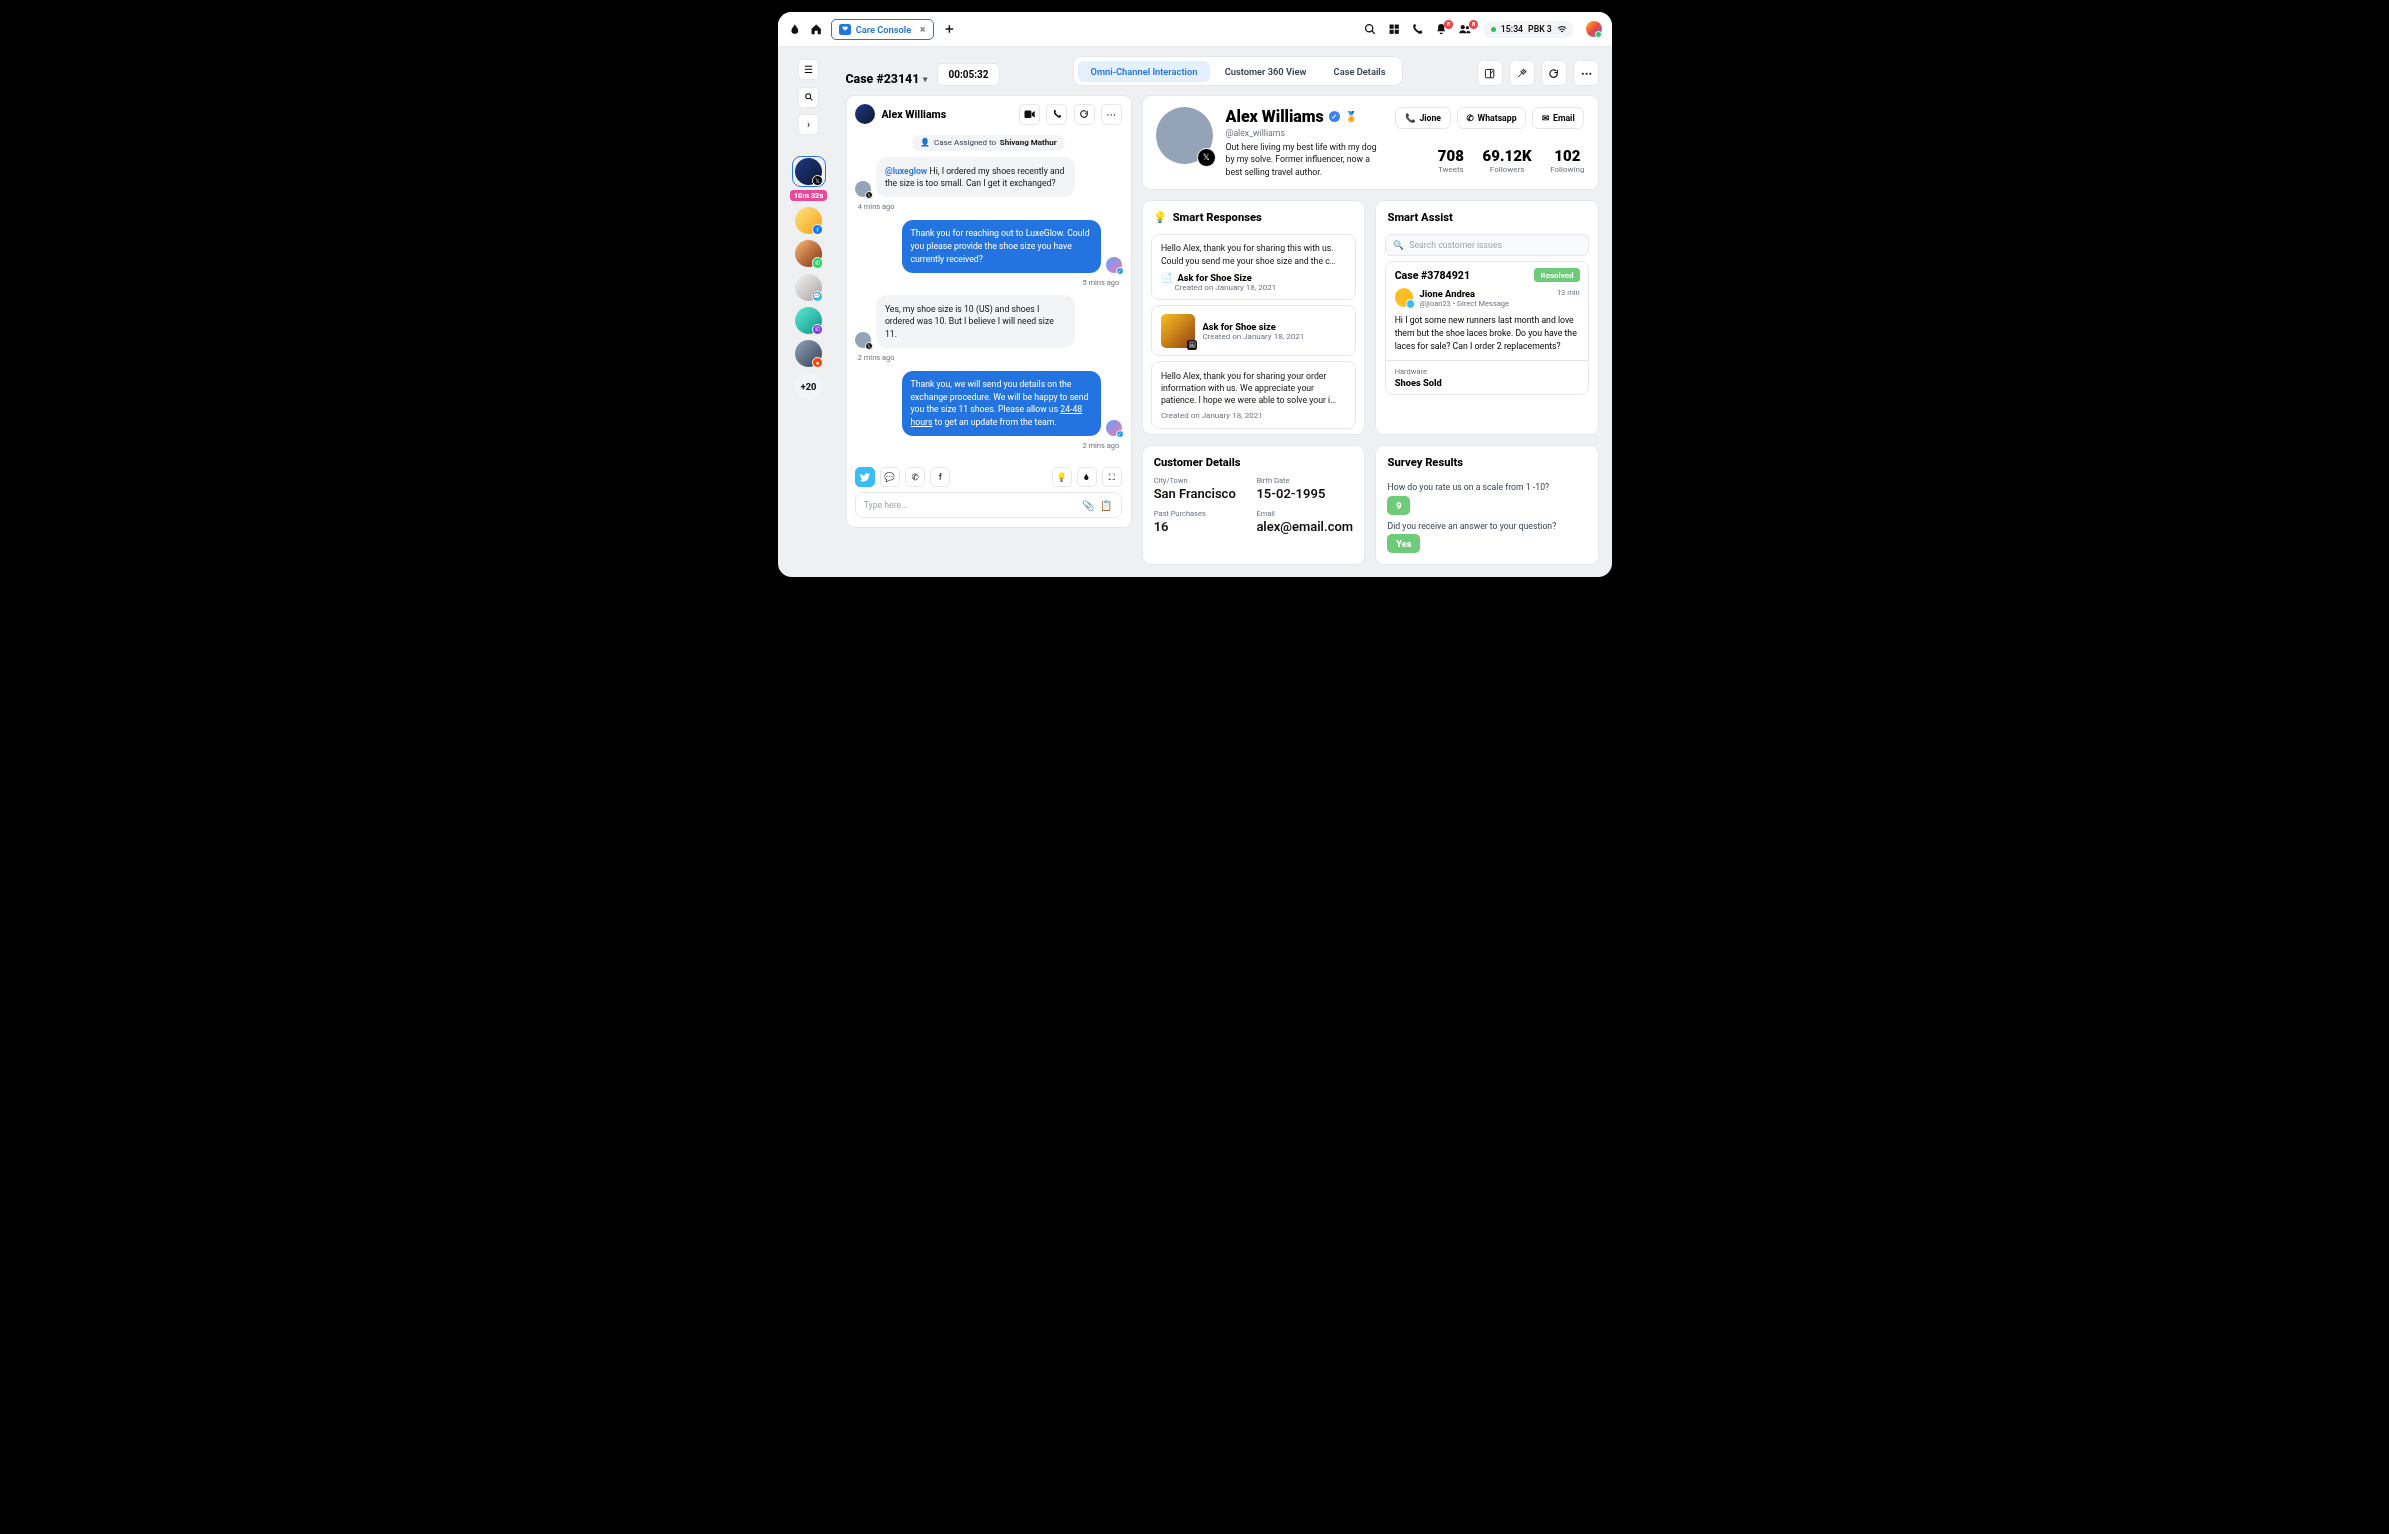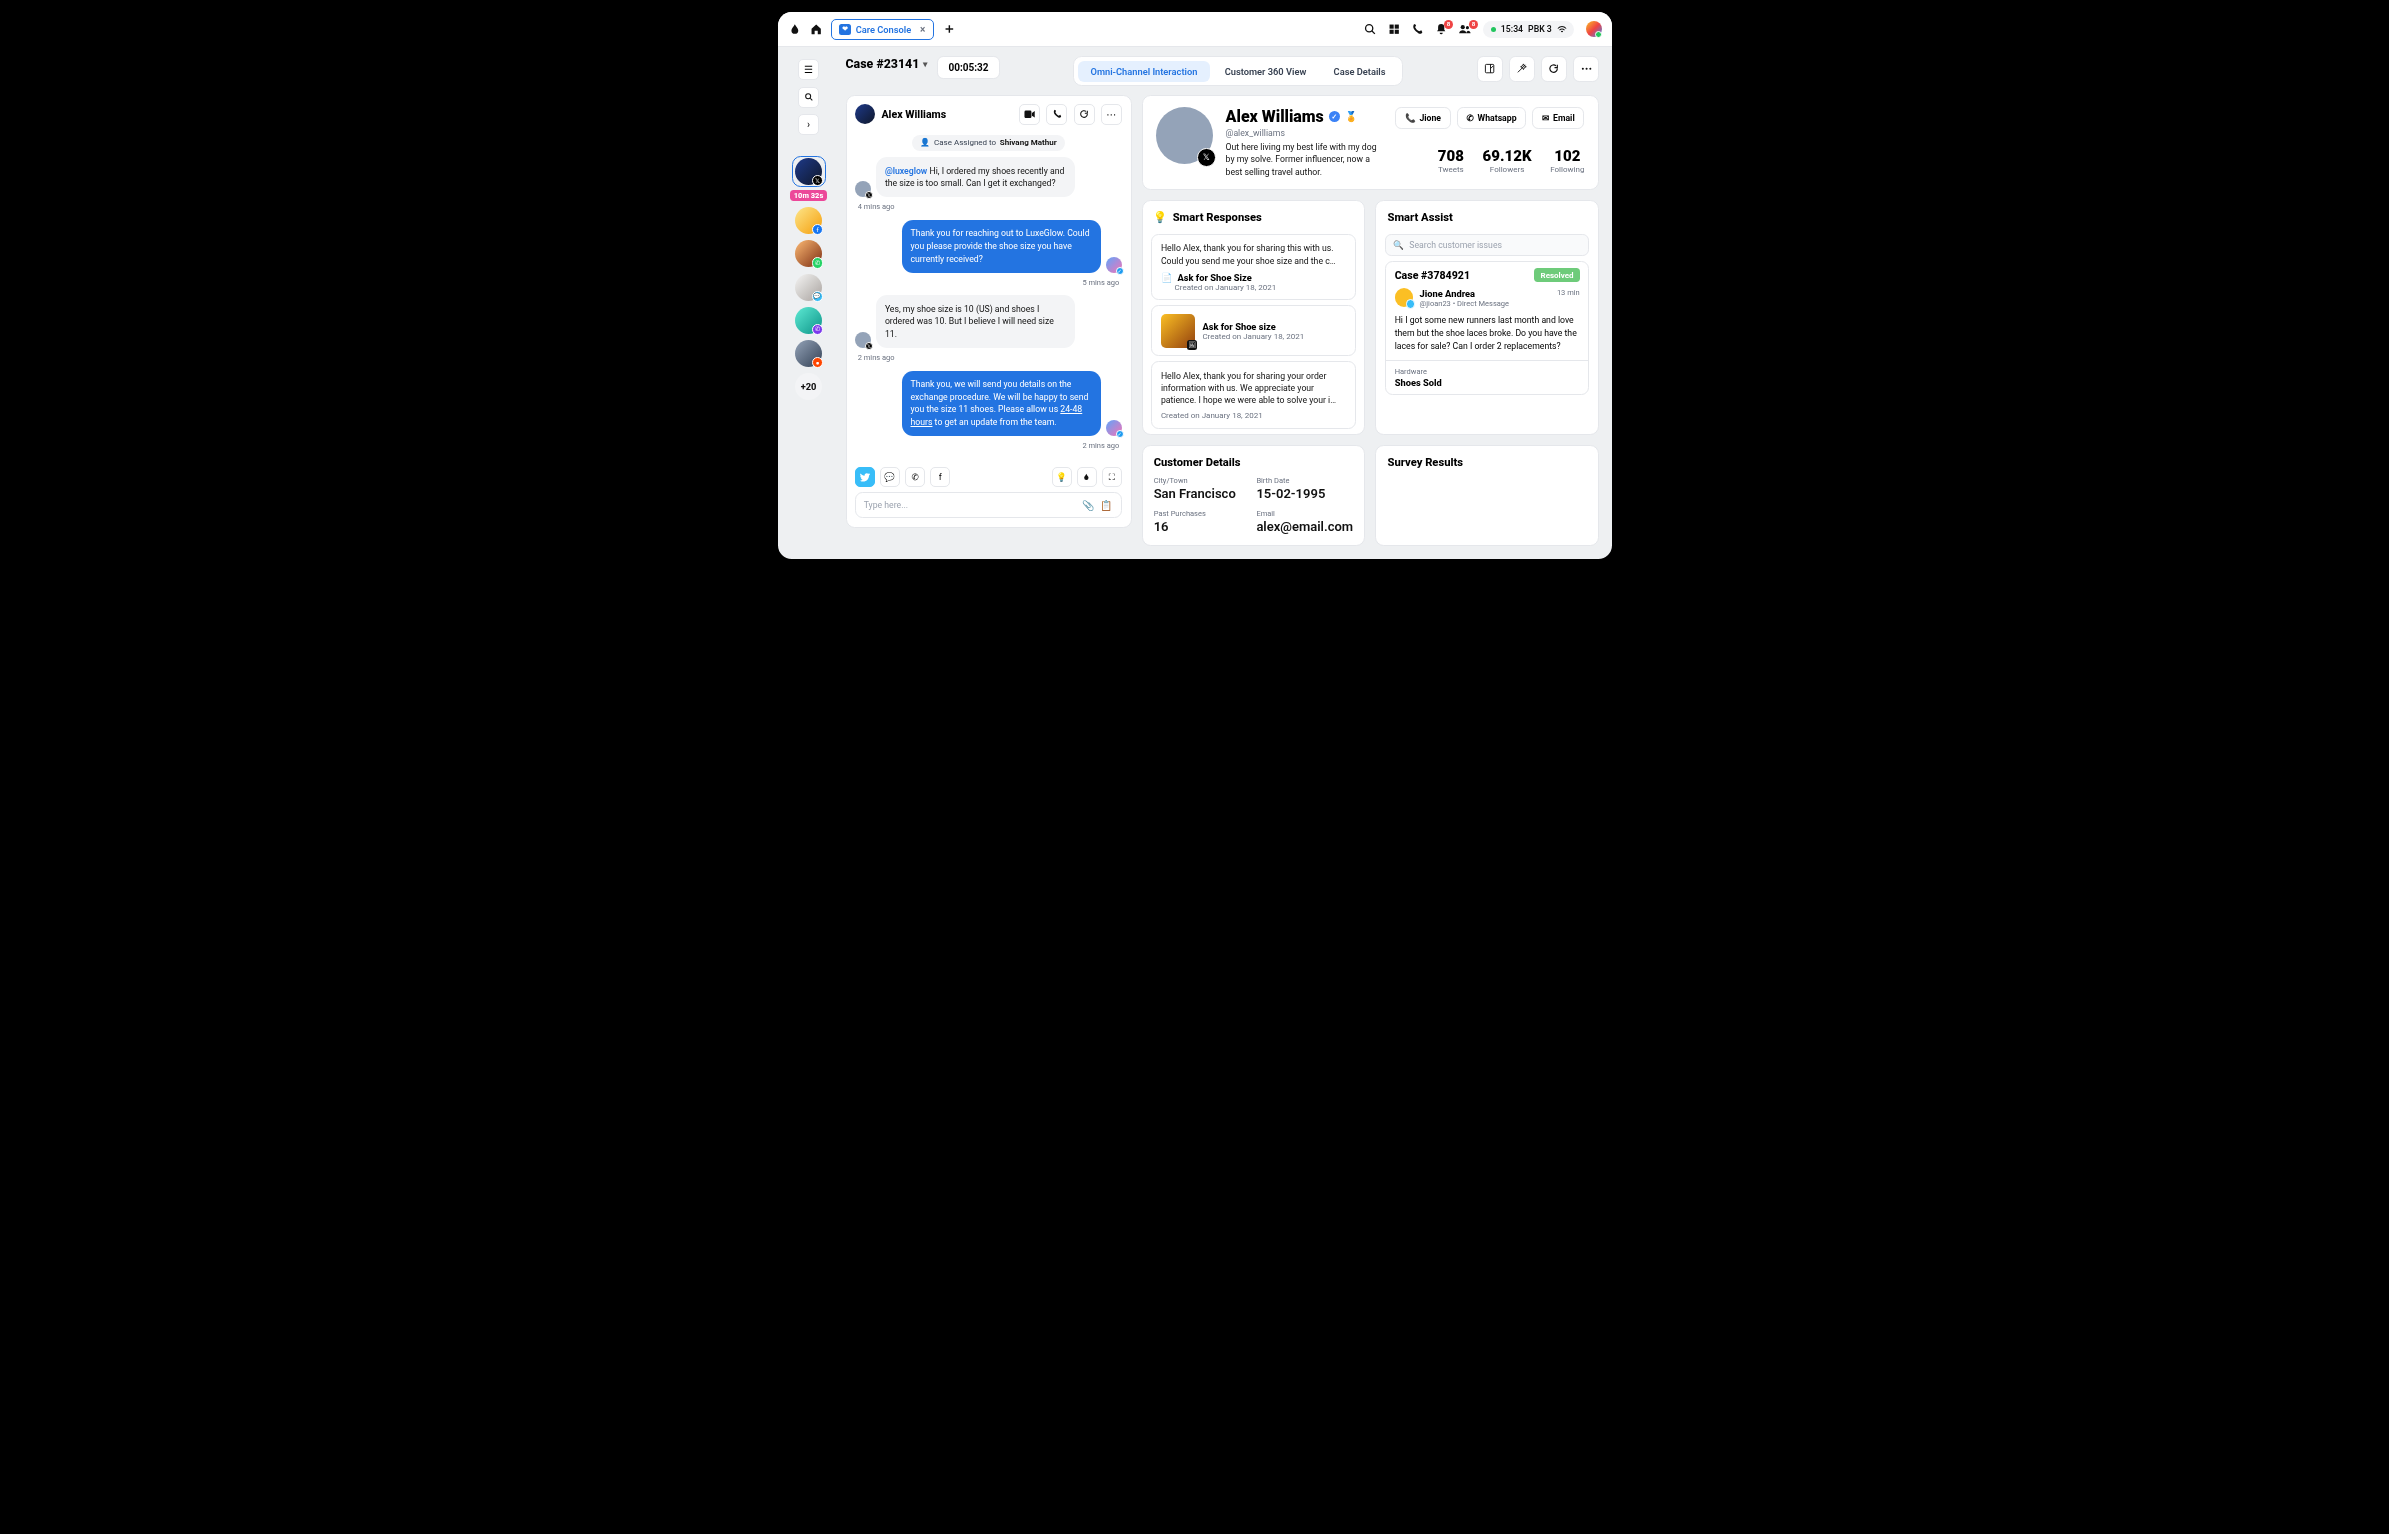--- a/index.html
+++ b/index.html
@@ -16,21 +16,21 @@
   .plus-tab { font-size: 13.7px; font-weight: 700; color:#111; }
   .topbar .spacer { flex: 1; }
   .topbar .right { display: flex; align-items: center; gap: 11.2px; }
   .topbar .ico { font-size: 12.4px; color: #111; position: relative; }
   .badge-dot { position: absolute; top: -3.7px; right: -6.2px; background: #ef4444; color: #fff; font-size: 6.2px; border-radius: 5px; padding: 0.6px 3.1px; font-weight:700;}
   .status-pill { display: flex; align-items: center; gap: 5px; background: #f3f4f6; border-radius: 12.4px; padding: 3.7px 7.5px; font-size: 8.7px; font-weight: 600; color:#111;}
   .green-dot { width: 5px; height: 5px; border-radius: 50%; background: #22c55e; display: inline-block; }
   .avatar-sm { width: 16px; height: 16px; border-radius: 50%; background: linear-gradient(135deg,#fbbf24,#ef4444,#3b82f6); position:relative; }
   .avatar-sm::after{content:"";position:absolute;right:-0.6px;bottom:-0.6px;width:5px;height:5px;border-radius:50%;background:#22c55e;border:0.9px solid #fff;}
   
-  .subhead { display: flex; align-items: flex-start; padding: 8.7px 12.4px 8.7px 68px; gap: 10px; }
+  .subhead { display: flex; align-items: flex-end; padding: 8.7px 12.4px 8.7px 68px; gap: 10px; }
   .case-title { font-size: 12.4px; font-weight: 800; display:flex; align-items:center; gap:3.7px;}
   .case-title .chev { font-size:8.7px; color:#555;}
   .timer-box { background: #fff; border: 0.6px solid #e5e7eb; border-radius: 6.2px; padding: 5px 10px; font-weight: 700; font-size:10px;}
   .view-tabs { margin: 0 auto; background: #fff; border: 0.6px solid #e5e7eb; border-radius: 8.7px; padding: 3.7px; display: flex; gap: 2.5px; }
   .view-tab { padding: 5px 12.4px; border-radius: 6.2px; font-size: 9.3px; font-weight: 600; color: #374151; cursor: pointer; }
   .view-tab.active { background: #e5f0fe; color: #2374e1; }
   .subhead .actions { display:flex; gap:6.2px;}
   .sq-btn { width:26px; height:26px; background:#fff; border:0.6px solid #e5e7eb; border-radius:6.2px; display:flex; align-items:center; justify-content:center; font-size:11.2px;}
   
   .rail { position: absolute; left: 10px; top: 47px; width: 42px; display: flex; flex-direction: column; align-items: center; gap: 6.2px; }
@@ -510,18 +510,24 @@
             <div>
                 <div class="lbl">Email</div>
                 <div class="val">alex@email.com</div>
               </div>
           </div>
         </div>
         <div class="card">
           <div class="section-h">
               <span>Survey Results</span>
             </div>
+          <div class="survey">
+            <div class="q">How do you rate us on a scale from 1 -10?</div>
+            <div class="ans">9</div>
+            <div class="q">Did you receive an answer to your question?</div>
+            <div class="ans">Yes</div>
+          </div>
         </div>
       </div>
     </div>
   </div>
 </div>
 
 
 </body></html>

